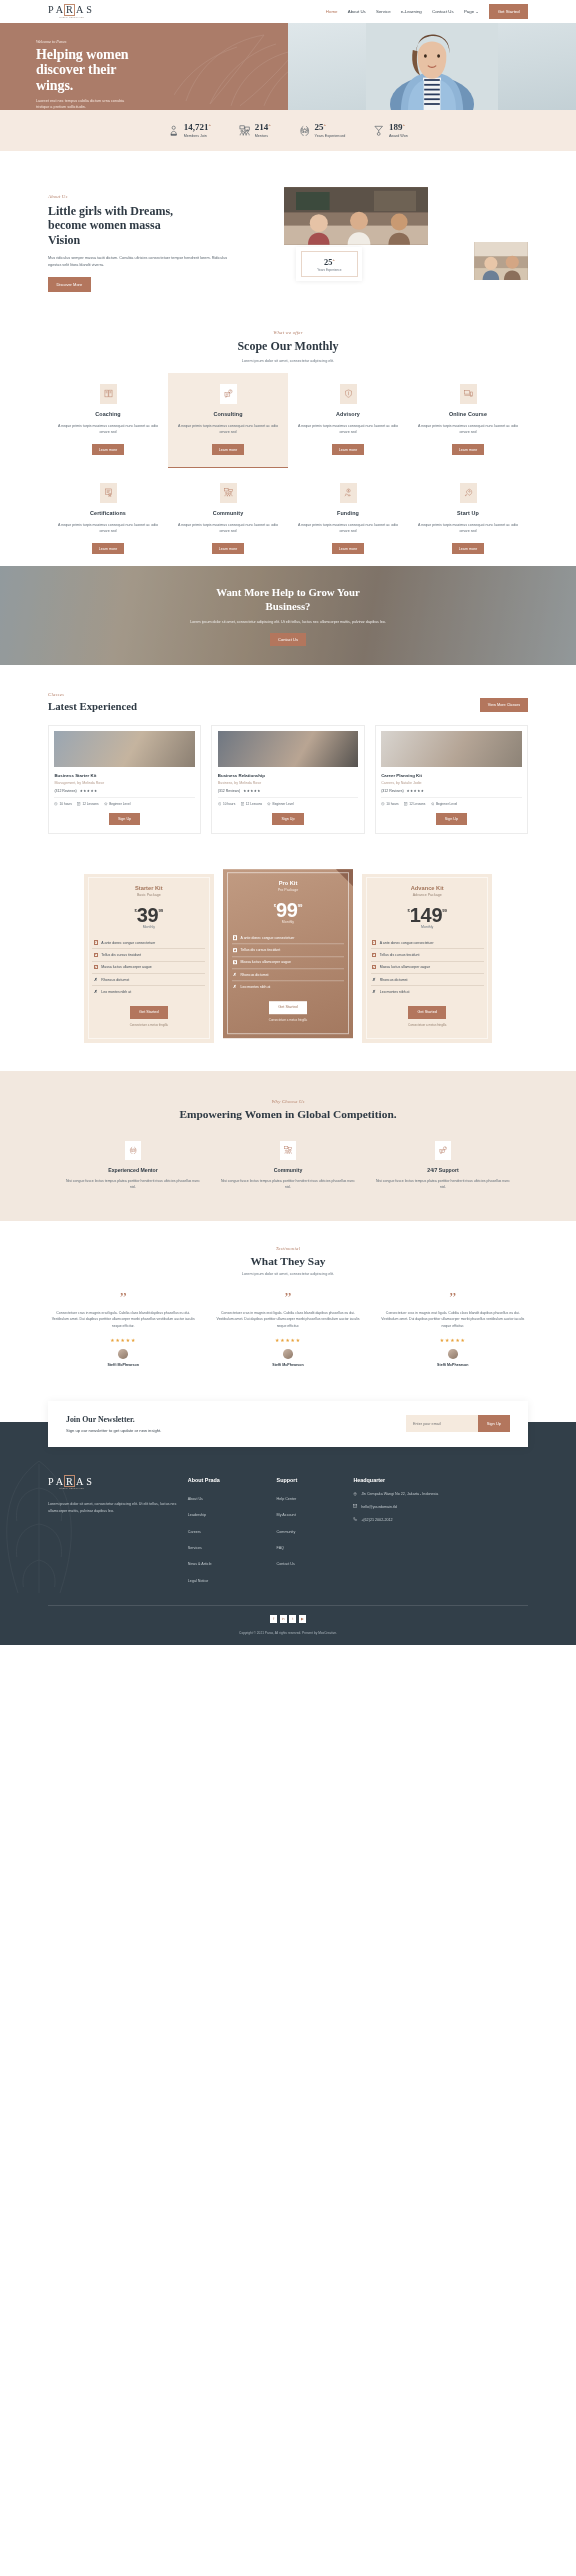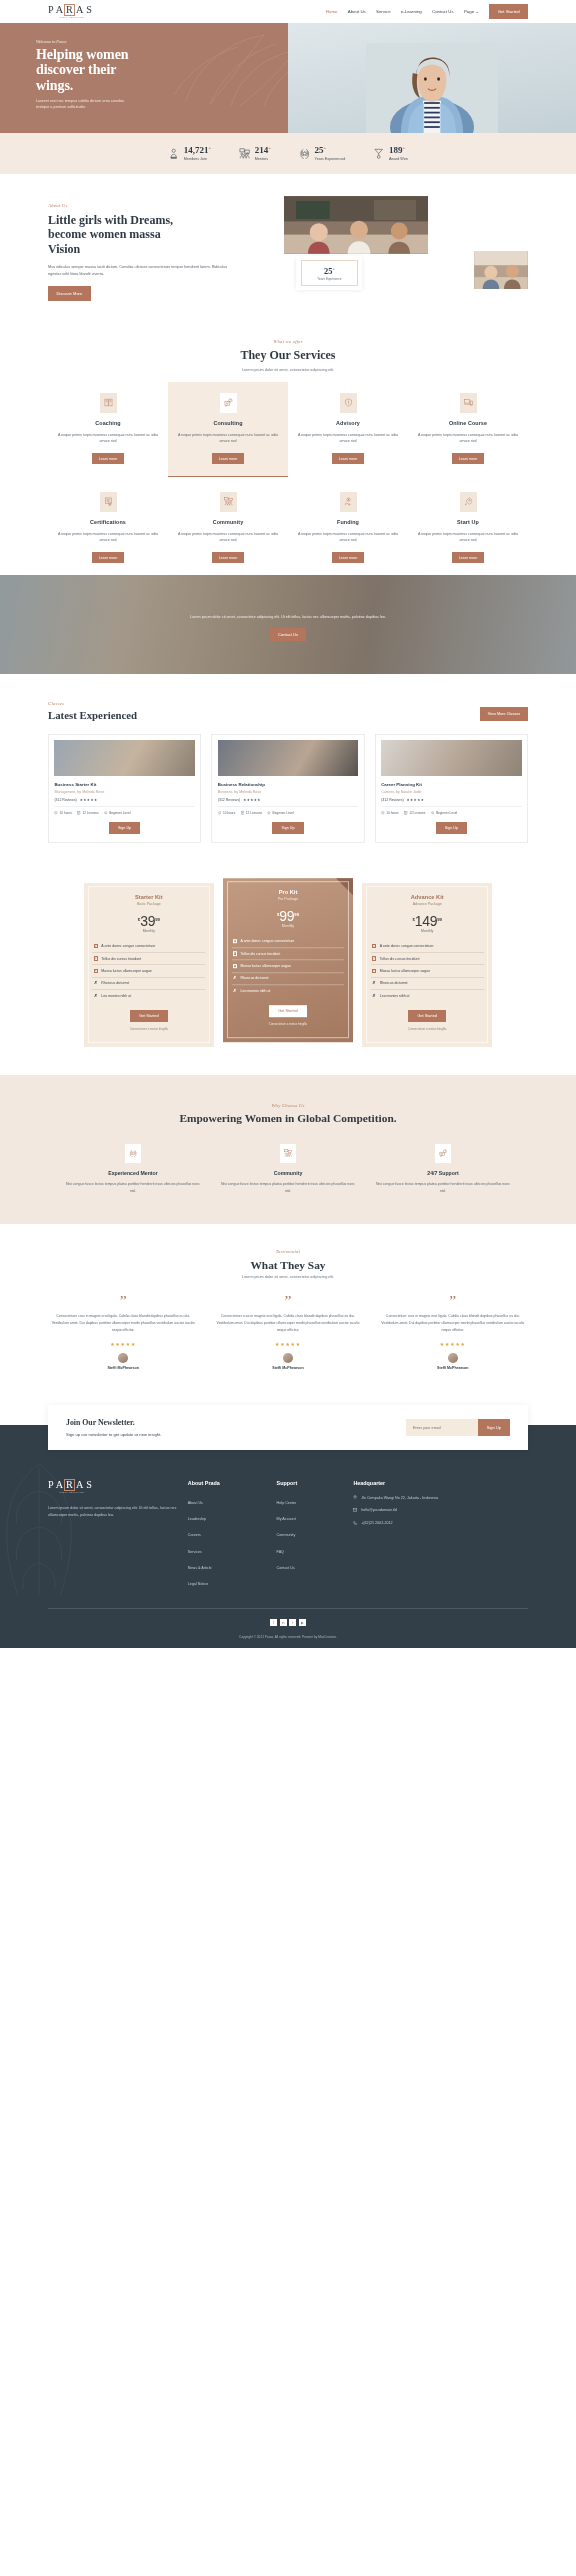--- a/index.html
+++ b/index.html
@@ -12,39 +12,39 @@
   .logo{position:relative;display:inline-block;text-align:center;line-height:1}
   .logo .lname{font-family:"Liberation Serif",serif;font-size:10.2px;letter-spacing:3px;color:#2f3a44}
   .logo .ltag{font-family:"Liberation Serif",serif;font-size:2.2px;letter-spacing:0.4px;color:#8a7a70;margin-top:0.6px}
   .logo .lbox{position:absolute;left:16px;top:-1.2px;width:11.4px;height:12px;border:0.6px solid #c08a6e}
   .navlinks{display:flex;align-items:center;gap:10.2px}
   .navlinks a{font-size:4.4px;color:#3d4852;text-decoration:none;white-space:nowrap}
   .navlinks a.active{color:#b5755a}
   .navbtn{background:#b3765d;color:#fff;font-size:4.3px;padding:4.8px 8.4px;border:0;cursor:pointer}
 
   
-  .hero{display:flex;height:110px;position:relative}
+  .hero{display:flex;height:87px;position:relative}
   .hero-l{width:288px;background:#ab7c69;position:relative;overflow:hidden;padding:15.6px 0 0 36px}
   .hero-l .leafy{position:absolute;right:-24px;top:6px;width:138px;height:78px;opacity:.13}
   .hero-welcome{font-family:"Liberation Serif",serif;font-style:italic;color:#f6ece6;font-size:4.2px;margin-bottom:3px}
   .hero-h1{font-family:"Liberation Serif",serif;color:#fff;font-size:14px;line-height:1.12;letter-spacing:-0.1px}
   .hero-p{color:#f4e4db;font-size:3.8px;line-height:1.75;margin-top:4.2px;width:96px}
   .hero-r{flex:1;position:relative;overflow:hidden;background:linear-gradient(170deg,#dfe7ea 0%,#cfdade 60%,#c3d0d5 100%)}
   .hero-r .person{position:absolute;left:50%;bottom:0;transform:translateX(-50%);width:132px;height:90px}
 
   
   .stats{background:#f5eae1;padding:13.2px 0;display:flex;justify-content:center;gap:28px}
   .stat{display:flex;align-items:center;gap:4.2px}
   .stat .sicon{width:11.4px;height:13.2px;flex:none;color:#3d4852}
   .stat .sv{font-family:"Liberation Serif",serif;font-size:9px;font-weight:bold;color:#2f3a44;line-height:1}
   .stat .sv sup{color:#c08a6e;font-size:4.8px}
   .stat .sl{font-size:3.7px;color:#4a545d;margin-top:1.8px}
 
   
-  .about{padding:22px 48px 23px;display:flex;gap:14.4px;align-items:flex-start}
+  .about{padding:36px 48px 23px;display:flex;gap:14.4px;align-items:flex-start}
   .about-l{width:198px;padding-top:7.2px}
   .about h2{font-family:"Liberation Serif",serif;font-size:12px;line-height:1.22;color:#2f3a44;margin-top:4.2px}
   .about p.body{font-size:3.8px;color:#5b6670;line-height:1.85;margin-top:7.2px;width:180px}
   .btn-solid{background:#b3765d;color:#fff;border:0;font-size:4px;padding:4.8px 8.4px;margin-top:8.4px;cursor:pointer;display:inline-block}
   .about-r{flex:1;position:relative}
   .img-main{width:144px;height:58px;border-radius:0.6px;margin-left:24px;background:linear-gradient(135deg,#c9b3a3,#9a8374 55%,#7d6a5e);position:relative;overflow:hidden}
   .badge{position:absolute;left:36px;top:60px;width:66px;height:34px;background:#fff;box-shadow:0 0.6px 4.8px rgba(0,0,0,.09);display:flex;align-items:center;justify-content:center;flex-direction:column}
   .badge .bi{position:absolute;inset:4.2px;border:0.6px solid #e8d6c9}
   .badge .bn{font-family:"Liberation Serif",serif;font-size:8.4px;color:#2f3a44;font-weight:bold}
   .badge .bn sup{color:#c08a6e;font-size:4.2px}
@@ -101,21 +101,21 @@
   .plan.p2{background:linear-gradient(160deg,#c19b82,#a3785f);transform:translateY(-4.8px);padding-bottom:15.6px}
   .plan.p3{background:#f5eade}
   .plan .ring{position:absolute;inset:3.6px;border:0.6px solid rgba(255,255,255,.55);pointer-events:none}
   .plan h3{font-size:5.7px;font-weight:bold;color:#a3755b}
   .plan.p2 h3{color:#fff}
   .plan .ptag{font-size:3.6px;color:#9a8778;margin-top:2.4px}
   .plan.p2 .ptag{color:#f3e6dd}
   .plan .amount{margin:9px 0 1.2px;display:flex;align-items:flex-start;justify-content:center;color:#3b3b3b}
   .plan.p2 .amount{color:#fff}
   .plan .cur{font-size:4.2px;font-weight:bold;margin-top:2.4px}
-  .plan .num{font-size:14px;font-weight:normal;line-height:.9;letter-spacing:-0.3px}
+  .plan .num{font-size:20px;font-weight:bold;line-height:.9;letter-spacing:-0.3px}
   .plan .cents{font-size:4.2px;font-weight:bold;margin-top:2.4px}
   .plan .per{font-size:3.5px;color:#6b7680}
   .plan.p2 .per{color:#f3e6dd}
   .plan ul{list-style:none;margin-top:7.8px}
   .plan li{display:flex;align-items:center;gap:3.6px;font-size:3.5px;color:#3f4a54;padding:3.6px 1.2px;border-bottom:0.6px solid rgba(160,140,120,.22);text-align:left}
   .plan.p2 li{color:#fff;border-bottom-color:rgba(255,255,255,.30)}
   .plan li .bx{width:4.2px;height:4.2px;flex:none;border:0.6px solid #b3765d;color:#b3765d;font-size:3px;display:flex;align-items:center;justify-content:center;line-height:1}
   .plan.p2 li .bx{border-color:#fff;color:#fff}
   .plan li .xx{width:4.2px;flex:none;color:#3f4a54;font-size:4.2px;font-weight:bold;text-align:center;line-height:1}
   .plan.p2 li .xx{color:#fff}
@@ -331,21 +331,21 @@
         <circle cx="64" cy="34" r="11" fill="#d4a684"></circle>
           <path d="M50 64c0-10 6-16 14-16s14 6 14 16z" fill="#8b6f5b"></path>
       </svg>
     </div>
   </div>
 </section>
 
 <section>
   <div class="sec-head">
     <div class="eyebrow">What we offer</div>
-    <h2>They Our Services</h2>
+    <h2>Scope Our Monthly</h2>
     <div class="sub">Lorem ipsum dolor sit amet, consectetur adipiscing elit.</div>
   </div>
   <div class="svc-grid">
 
     <div class="svc">
       <div class="sq">
           <svg width="9" height="9" viewBox="0 0 24 24" fill="none" stroke="#b3765d" stroke-width="1.2">
             <rect x="2.5" y="3" width="8.5" height="18"></rect>
             <rect x="13" y="3" width="8.5" height="18"></rect>
             <path d="M4.5 7h4.5M4.5 10h4.5M15 7h4.5M15 10h4.5"></path>
@@ -453,20 +453,24 @@
       <p>A neque primis turpis maximus consequat nunc laoreet ac odio ornare sed</p>
       <button class="lm">Learn more</button>
     </div>
   </div>
 </section>
 
 <section class="cta">
   <div class="bgimg"></div>
   <div class="ov"></div>
   <div class="inner">
+    <h2>
+      <span>Want More Help to Grow Your</span><br>
+      <span>Business?</span>
+    </h2>
     <p>Lorem ipsum dolor sit amet, consectetur adipiscing elit. Ut elit tellus, luctus nec ullamcorper mattis, pulvinar dapibus leo.</p>
     <button class="cbtn">Contact Us</button>
   </div>
 </section>
 
 <section class="cls-sec">
   <div class="cls-head">
     <div>
       <div class="eyebrow">Classes</div>
       <h2>Latest Experienced</h2>

